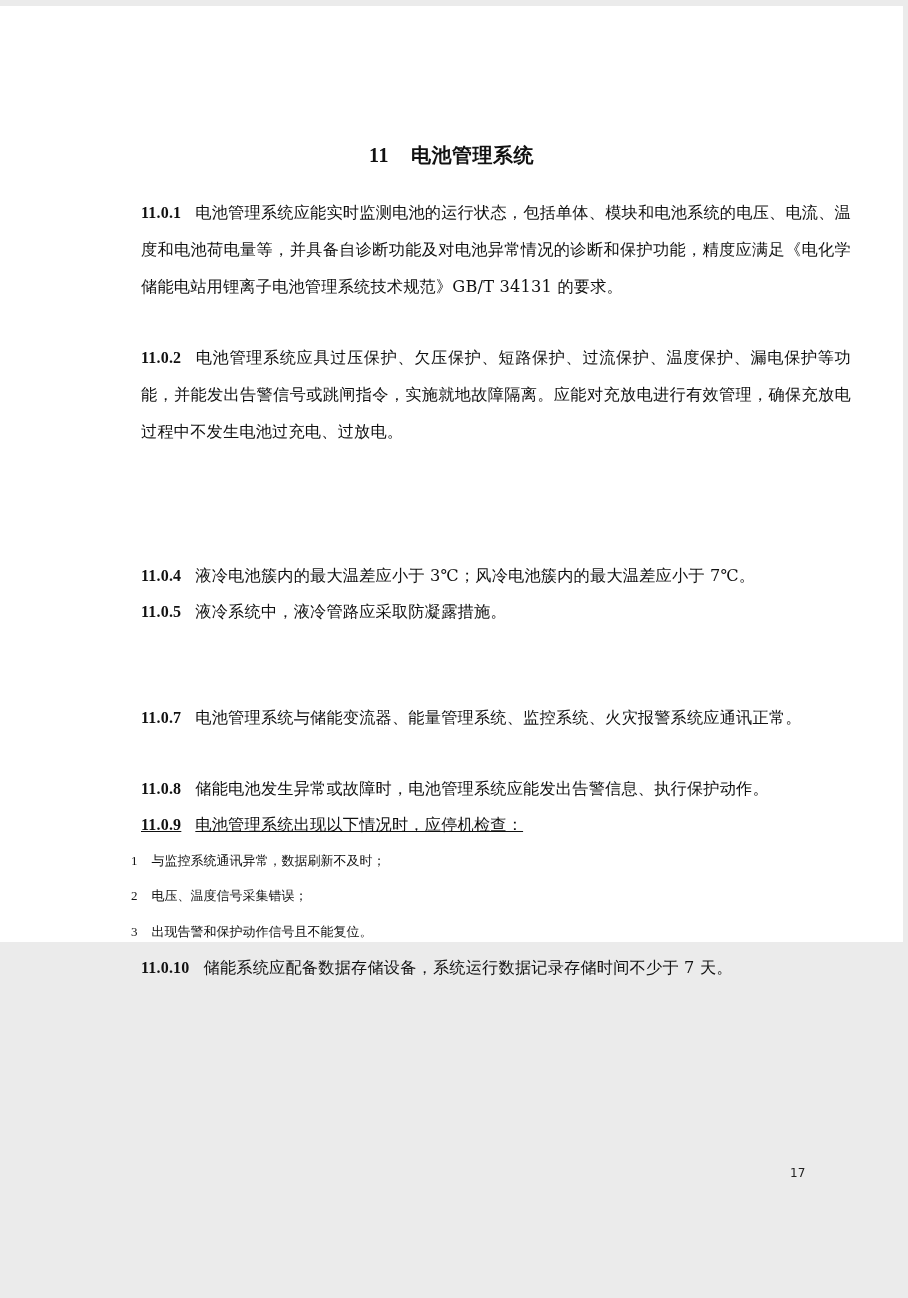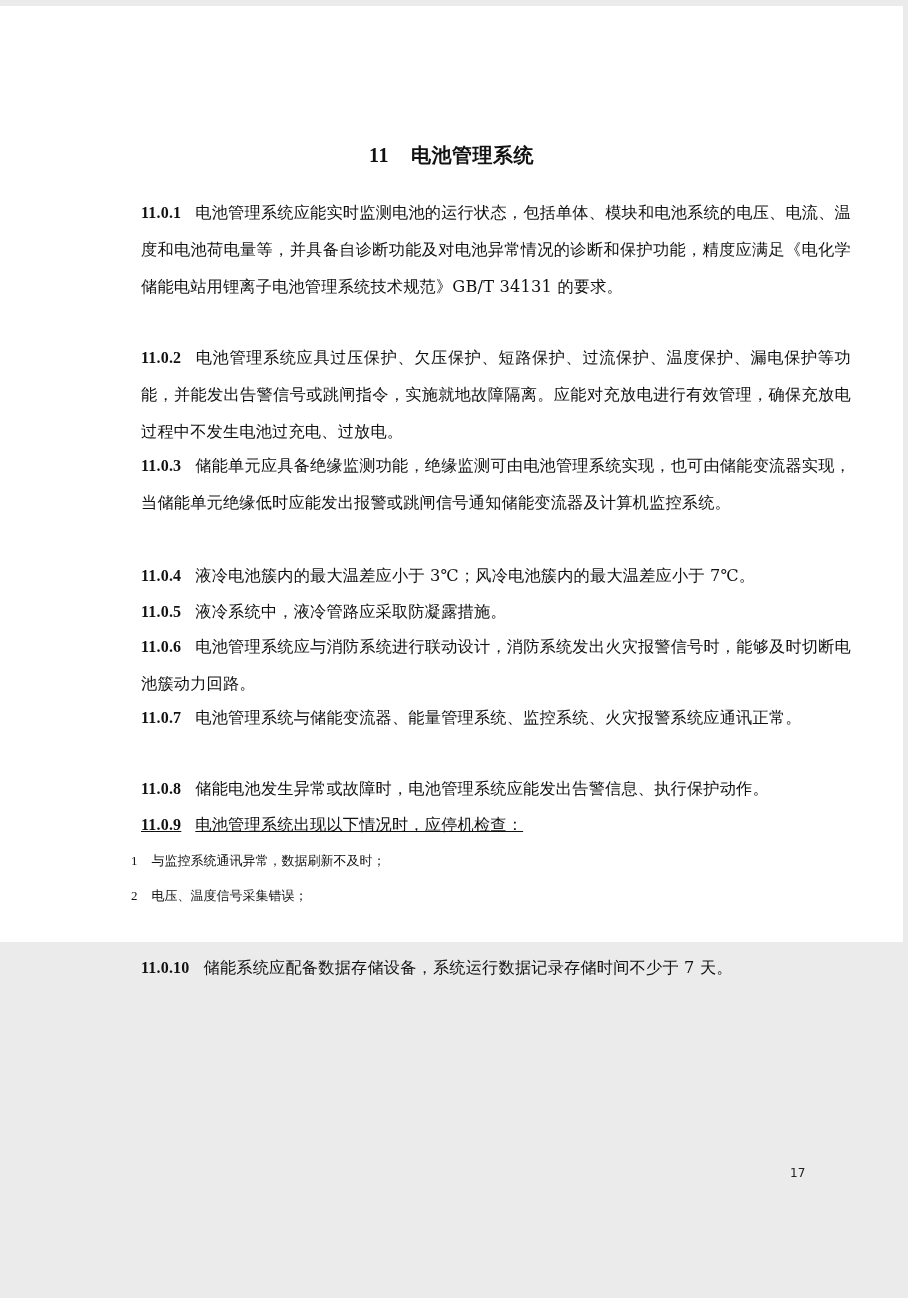--- a/index.html
+++ b/index.html
@@ -39,53 +39,50 @@
   </div>
 
   <div class="clause" style="top:188px;">
     <span class="cn">11.0.1</span><span>电池管理系统应能实时监测电池的运行状态，包括单体、模块和电池系统的电压、电流、温度和电池荷电量等，并具备自诊断功能及对电池异常情况的诊断和保护功能，精度应满足《电化学储能电站用锂离子电池管理系统技术规范》GB/T 34131 的要求。</span>
   </div>
 
   <div class="clause" style="top:333px;">
     <span class="cn">11.0.2</span><span>电池管理系统应具过压保护、欠压保护、短路保护、过流保护、温度保护、漏电保护等功能，并能发出告警信号或跳闸指令，实施就地故障隔离。应能对充放电进行有效管理，确保充放电过程中不发生电池过充电、过放电。</span>
   </div>
 
-  <div class="clause" style="top:441px;">
-    <span class="cn">11.0.3</span><span>储能单元应具备绝缘监测功能，绝缘监测可由电池管理系统实现，也可由储能变流器实现，当储能单元绝缘低时应能发出报警或跳闸信号通知储能变流器及计算机监控系统。</span>
-  </div>
 
   <div class="clause" style="top:551px;">
     <span class="cn">11.0.4</span><span>液冷电池簇内的最大温差应小于 3℃；风冷电池簇内的最大温差应小于 7℃。</span>
   </div>
 
   <div class="clause" style="top:587px;">
     <span class="cn">11.0.5</span><span>液冷系统中，液冷管路应采取防凝露措施。</span>
   </div>
 
-  <div class="clause" style="top:622px;">
-    <span class="cn">11.0.6</span><span>电池管理系统应与消防系统进行联动设计，消防系统发出火灾报警信号时，能够及时切断电池簇动力回路。</span>
-  </div>
 
   <div class="clause" style="top:693px;">
     <span class="cn">11.0.7</span><span>电池管理系统与储能变流器、能量管理系统、监控系统、火灾报警系统应通讯正常。</span>
   </div>
 
   <div class="clause" style="top:764px;">
     <span class="cn">11.0.8</span><span>储能电池发生异常或故障时，电池管理系统应能发出告警信息、执行保护动作。</span>
   </div>
 
   <div class="clause" style="top:800px;text-decoration:underline;">
     <span class="cn">11.0.9</span><span>电池管理系统出现以下情况时，应停机检查：</span>
   </div>
 
   <div class="item" style="top:836px;">
     <span class="n">1</span><span>与监控系统通讯异常，数据刷新不及时；</span>
   </div>
   <div class="item" style="top:871px;">
     <span class="n">2</span><span>电压、温度信号采集错误；</span>
   </div>
+  <div class="item" style="top:907px;">
+    <span class="n">3</span><span>出现告警和保护动作信号且不能复位。</span>
+  </div>
 
   <div class="clause" style="top:943px;">
     <span class="cn">11.0.10</span><span>储能系统应配备数据存储设备，系统运行数据记录存储时间不少于 7 天。</span>
   </div>
 
   <div class="pagenum">17</div>
 </div>
 
 </body></html>

